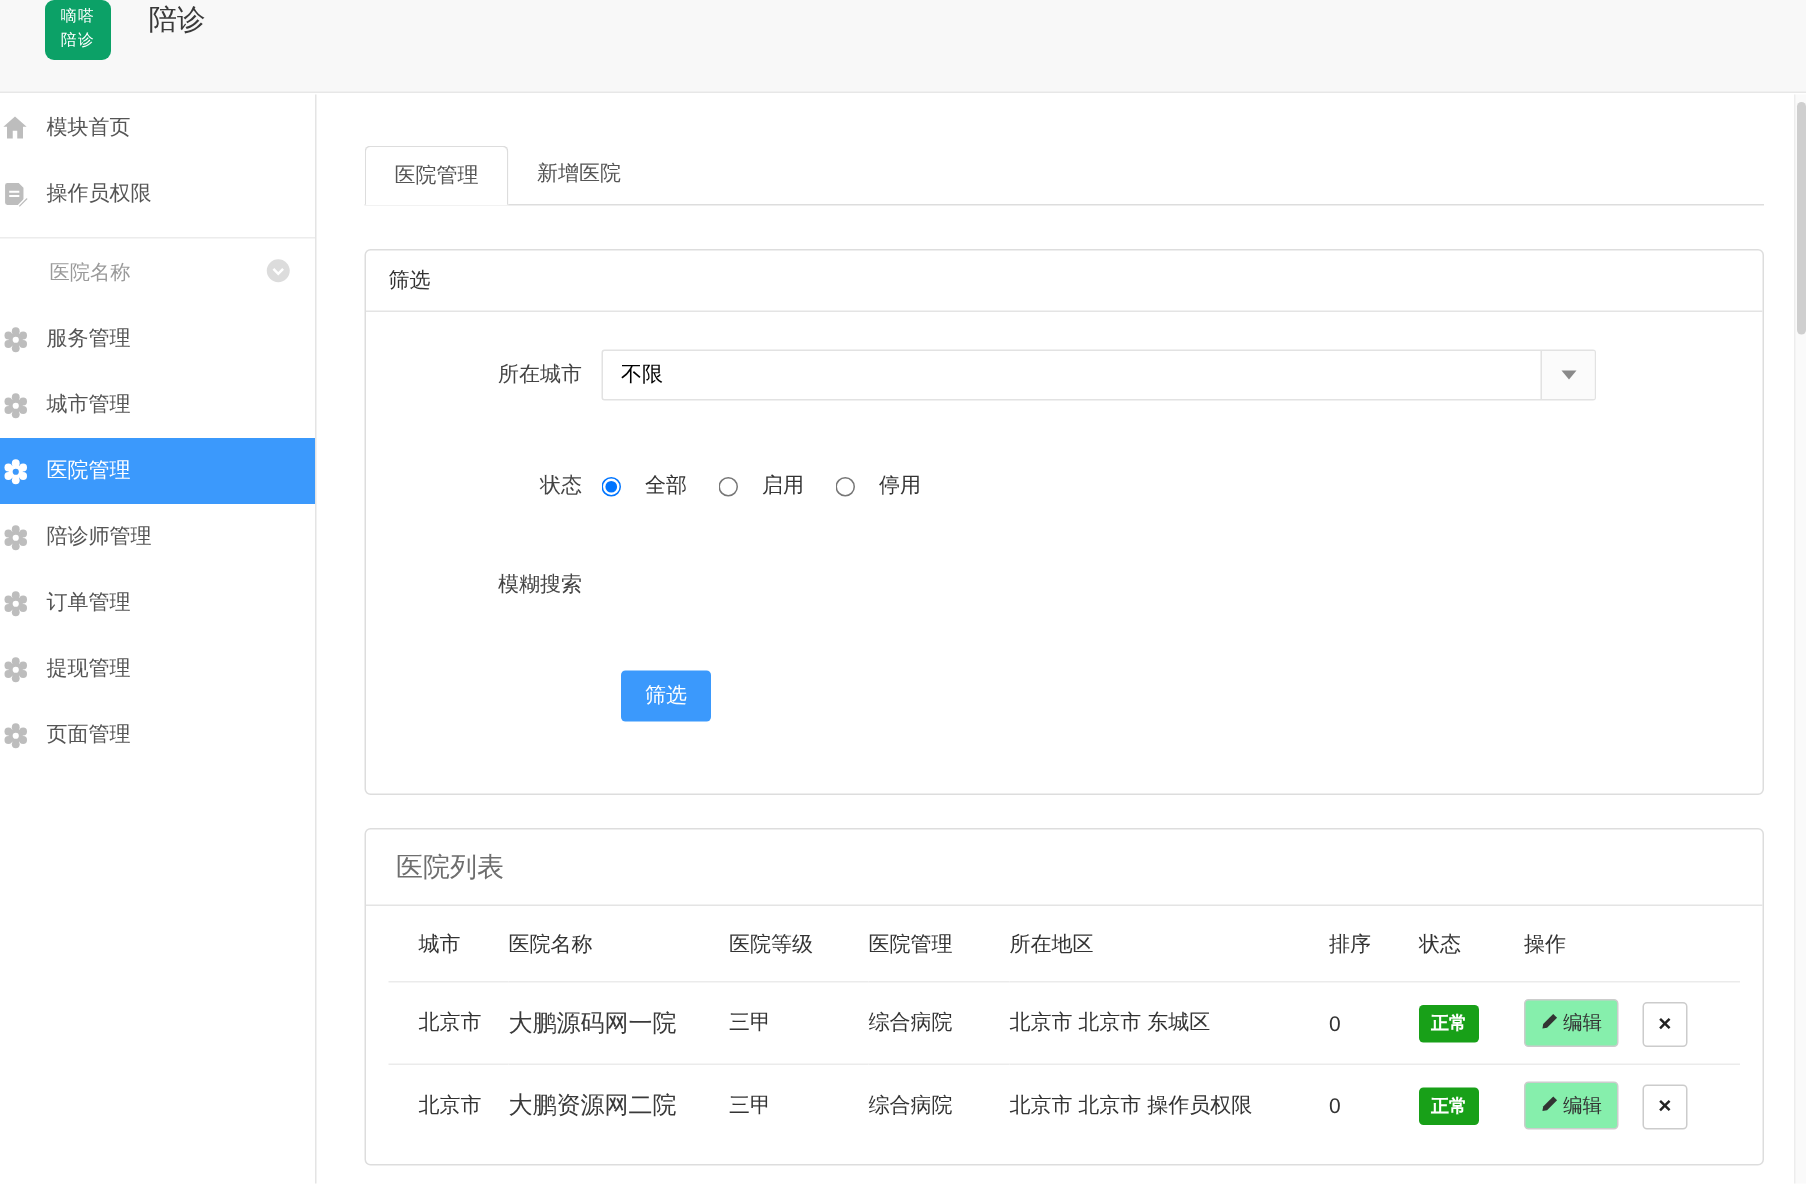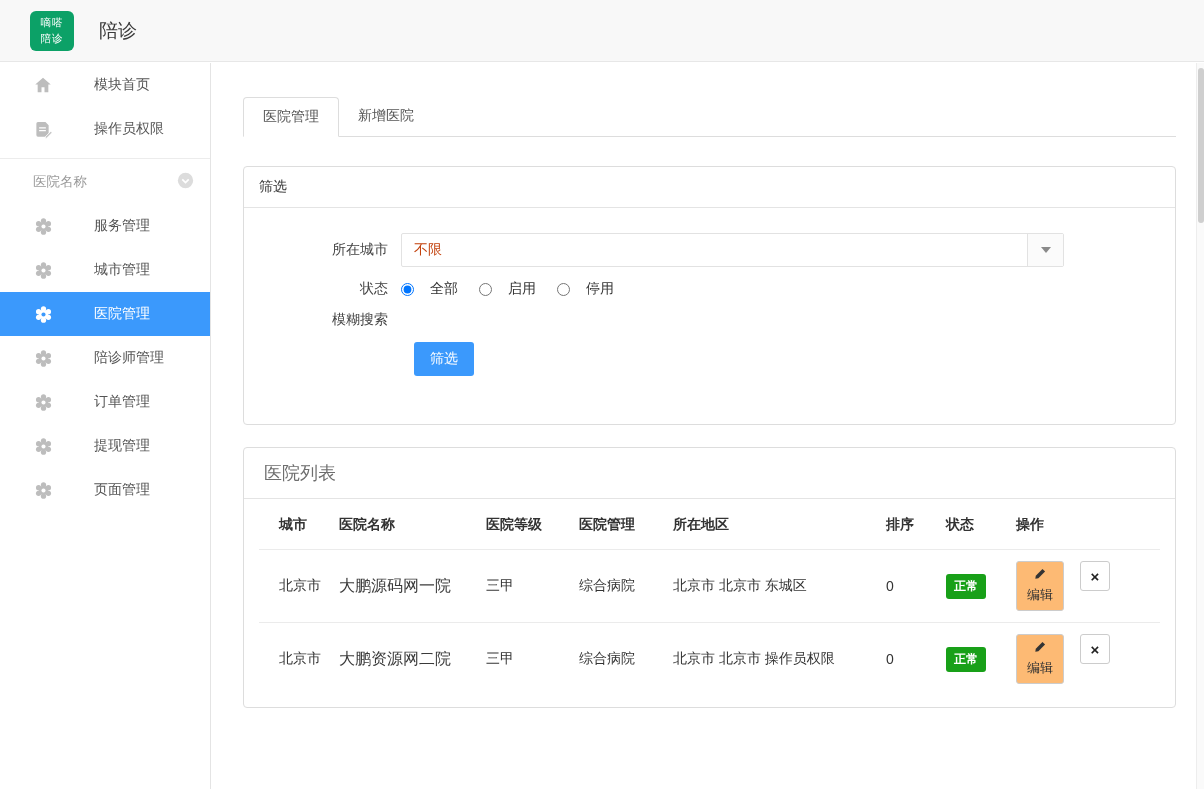--- a/index.html
+++ b/index.html
@@ -1,29 +1,29 @@
 <!DOCTYPE html>
 <html><head>
 <meta charset="utf-8">
 <style>
   * { margin:0; padding:0; box-sizing:border-box; }
   html,body { width:1204px; height:789px; background:#fff; font-family:"Liberation Sans","DejaVu Sans",sans-serif; color:#333; overflow:hidden; }
 
   
-  .topbar { position:absolute; left:0; top:0; width:1204px; height:62px; background:#f8f8f8; border-bottom:1px solid #e7e7e7; display:flex; align-items:center; z-index:5; }
+  .topbar { position:absolute; left:0; top:0; width:1204px; height:62px; background:#f8f8f8; border-bottom:1px solid #e7e7e7; display:flex; align-items:flex-start; z-index:5; }
   .logo { margin-left:30px; width:44px; height:40px; background:#0ca167; border-radius:6px; color:#fff; font-size:10.5px; line-height:1.5; display:flex; flex-direction:column; align-items:center; justify-content:center; letter-spacing:1px; }
   .app-title { margin-left:25px; font-size:19px; color:#3a3a3a; }
 
   
   .scrollbar { position:absolute; right:0; top:63px; bottom:0; width:8px; background:#fafafa; border-left:1px solid #ededed; }
   .scroll-thumb { position:absolute; top:5px; left:1px; width:6px; height:155px; background:#cfcfcf; border-radius:3px; }
 
   
   .sidebar { position:absolute; left:0; top:63px; bottom:0; width:211px; background:#fff; border-right:1px solid #e4e4e4; }
-  .side-item { height:44px; display:flex; align-items:center; padding-left:33px; font-size:14px; color:#555; cursor:pointer;gap:30px; }
+  .side-item { height:44px; display:flex; align-items:center; font-size:14px; color:#555; cursor:pointer; }
   .side-item .ic { width:20px; height:20px; margin-right:11px; flex:none; display:flex; align-items:center; justify-content:center; }
   .side-item.active { background:#3b99fc; color:#fff; }
   .icon-fill { fill:#bdbdbd; }
   .side-item.active .icon-fill { fill:#fff; }
   .gear-hole { fill:#fff; }
   .side-item.active .gear-hole { fill:#3b99fc; }
   .side-section { border-top:1px solid #ececec; margin-top:7px; height:46px; display:flex; align-items:center; justify-content:space-between; padding:0 16px 0 33px; color:#9a9a9a; font-size:13.5px; }
 
   
   .main { position:absolute; left:211px; top:63px; width:985px; }
@@ -32,42 +32,42 @@
   .tabs { margin-top:34px; display:flex; border-bottom:1px solid #ddd; }
   .tab { padding:10px 19px; font-size:14px; color:#555; cursor:pointer; }
   .tab.active { background:#fff; border:1px solid #ddd; border-bottom:1px solid #fff; border-radius:4px 4px 0 0; margin-bottom:-1px; }
 
   .panel { border:1px solid #ddd; border-radius:4px; background:#fff; }
   .panel.filter { margin-top:29px; }
   .panel-heading { padding:11px 15px; border-bottom:1px solid #e4e4e4; font-size:14px; color:#333; }
   .panel-heading.large { font-size:18px; color:#6e6e6e; padding:13px 20px; }
 
   .filter-body { padding:25px 0 48px; }
-  .form-row { display:flex; align-items:center; margin-bottom:13px; }
+  .form-row { display:flex; align-items:center; margin-bottom:48px; }
   .form-label { width:157px; flex:none; text-align:right; padding-right:13px; font-size:14px; color:#444; }
   .control { width:663px; }
   .select { height:34px; border:1px solid #e2e2e2; border-radius:2px; background:#fff; display:flex; align-items:center; justify-content:space-between; cursor:pointer; }
-  .select-value { padding-left:12px; font-size:14px; color:#c2410c; }
+  .select-value { padding-left:12px; font-size:14px; color:#000000; }
   .select-caret { width:36px; height:32px; border-left:1px solid #e2e2e2; background:#fbfbfb; display:flex; align-items:center; justify-content:center; }
   .caret-down { width:0; height:0; border-left:5px solid transparent; border-right:5px solid transparent; border-top:6px solid #8a8a8a; }
   .radio-group { display:flex; align-items:center; gap:21px; font-size:14px; color:#333; }
   .radio-group label { display:flex; align-items:center; gap:16px; cursor:pointer; }
   .text-input { width:663px; height:34px; border:1px solid #e2e2e2; border-radius:2px; padding:0 12px; font-size:14px; color:#333; font-family:inherit; outline:none; }
   .text-input::placeholder { color:#a9a9a9; }
   .btn-filter { margin-left:170px; background:#3b99fc; color:#fff; border:none; border-radius:3px; padding:8px 16px; font-size:14px; cursor:pointer; font-family:inherit; }
 
   .panel.list { margin-top:22px; margin-bottom:50px; }
   .table-wrap { padding:0 15px 12px; }
   table { width:100%; border-collapse:collapse; font-size:14px; color:#333; }
-  th { text-align:left; font-weight:bold; padding:17px 4px 15px 0; white-space:nowrap; }
+  th { text-align:left; font-weight:normal; padding:17px 4px 15px 0; white-space:nowrap; }
   td { padding:11px 4px 11px 0; border-top:1px solid #ebebeb; vertical-align:middle; }
   th:first-child, td:first-child { padding-left:20px; }
   .cell-name { font-size:16px; color:#3a3a3a; }
   .badge { display:inline-block; background:#18a018; color:#fff; font-size:12px; font-weight:bold; padding:4px 8px; border-radius:3px; }
-  .btn-edit { border:1px solid #ccc; background:#fdba74; border-radius:3px; padding:6px 10px; font-size:13px; color:#333; cursor:pointer; display:inline-flex; align-items:center; gap:3px; font-family:inherit;flex-direction:column; }
+  .btn-edit { border:1px solid #ccc; background:#86efac; border-radius:3px; padding:6px 10px; font-size:13px; color:#333; cursor:pointer; display:inline-flex; align-items:center; gap:3px; font-family:inherit; }
   .btn-del { border:1px solid #ccc; background:#fff; border-radius:3px; width:30px; height:30px; font-weight:bold; font-size:15px; color:#222; cursor:pointer; margin-left:12px; vertical-align:middle; font-family:inherit; }
 </style>
 </head>
 <body>
 
 <div class="topbar">
   <div class="logo">
     <span>嘀嗒</span>
     <span>陪诊</span>
   </div>

